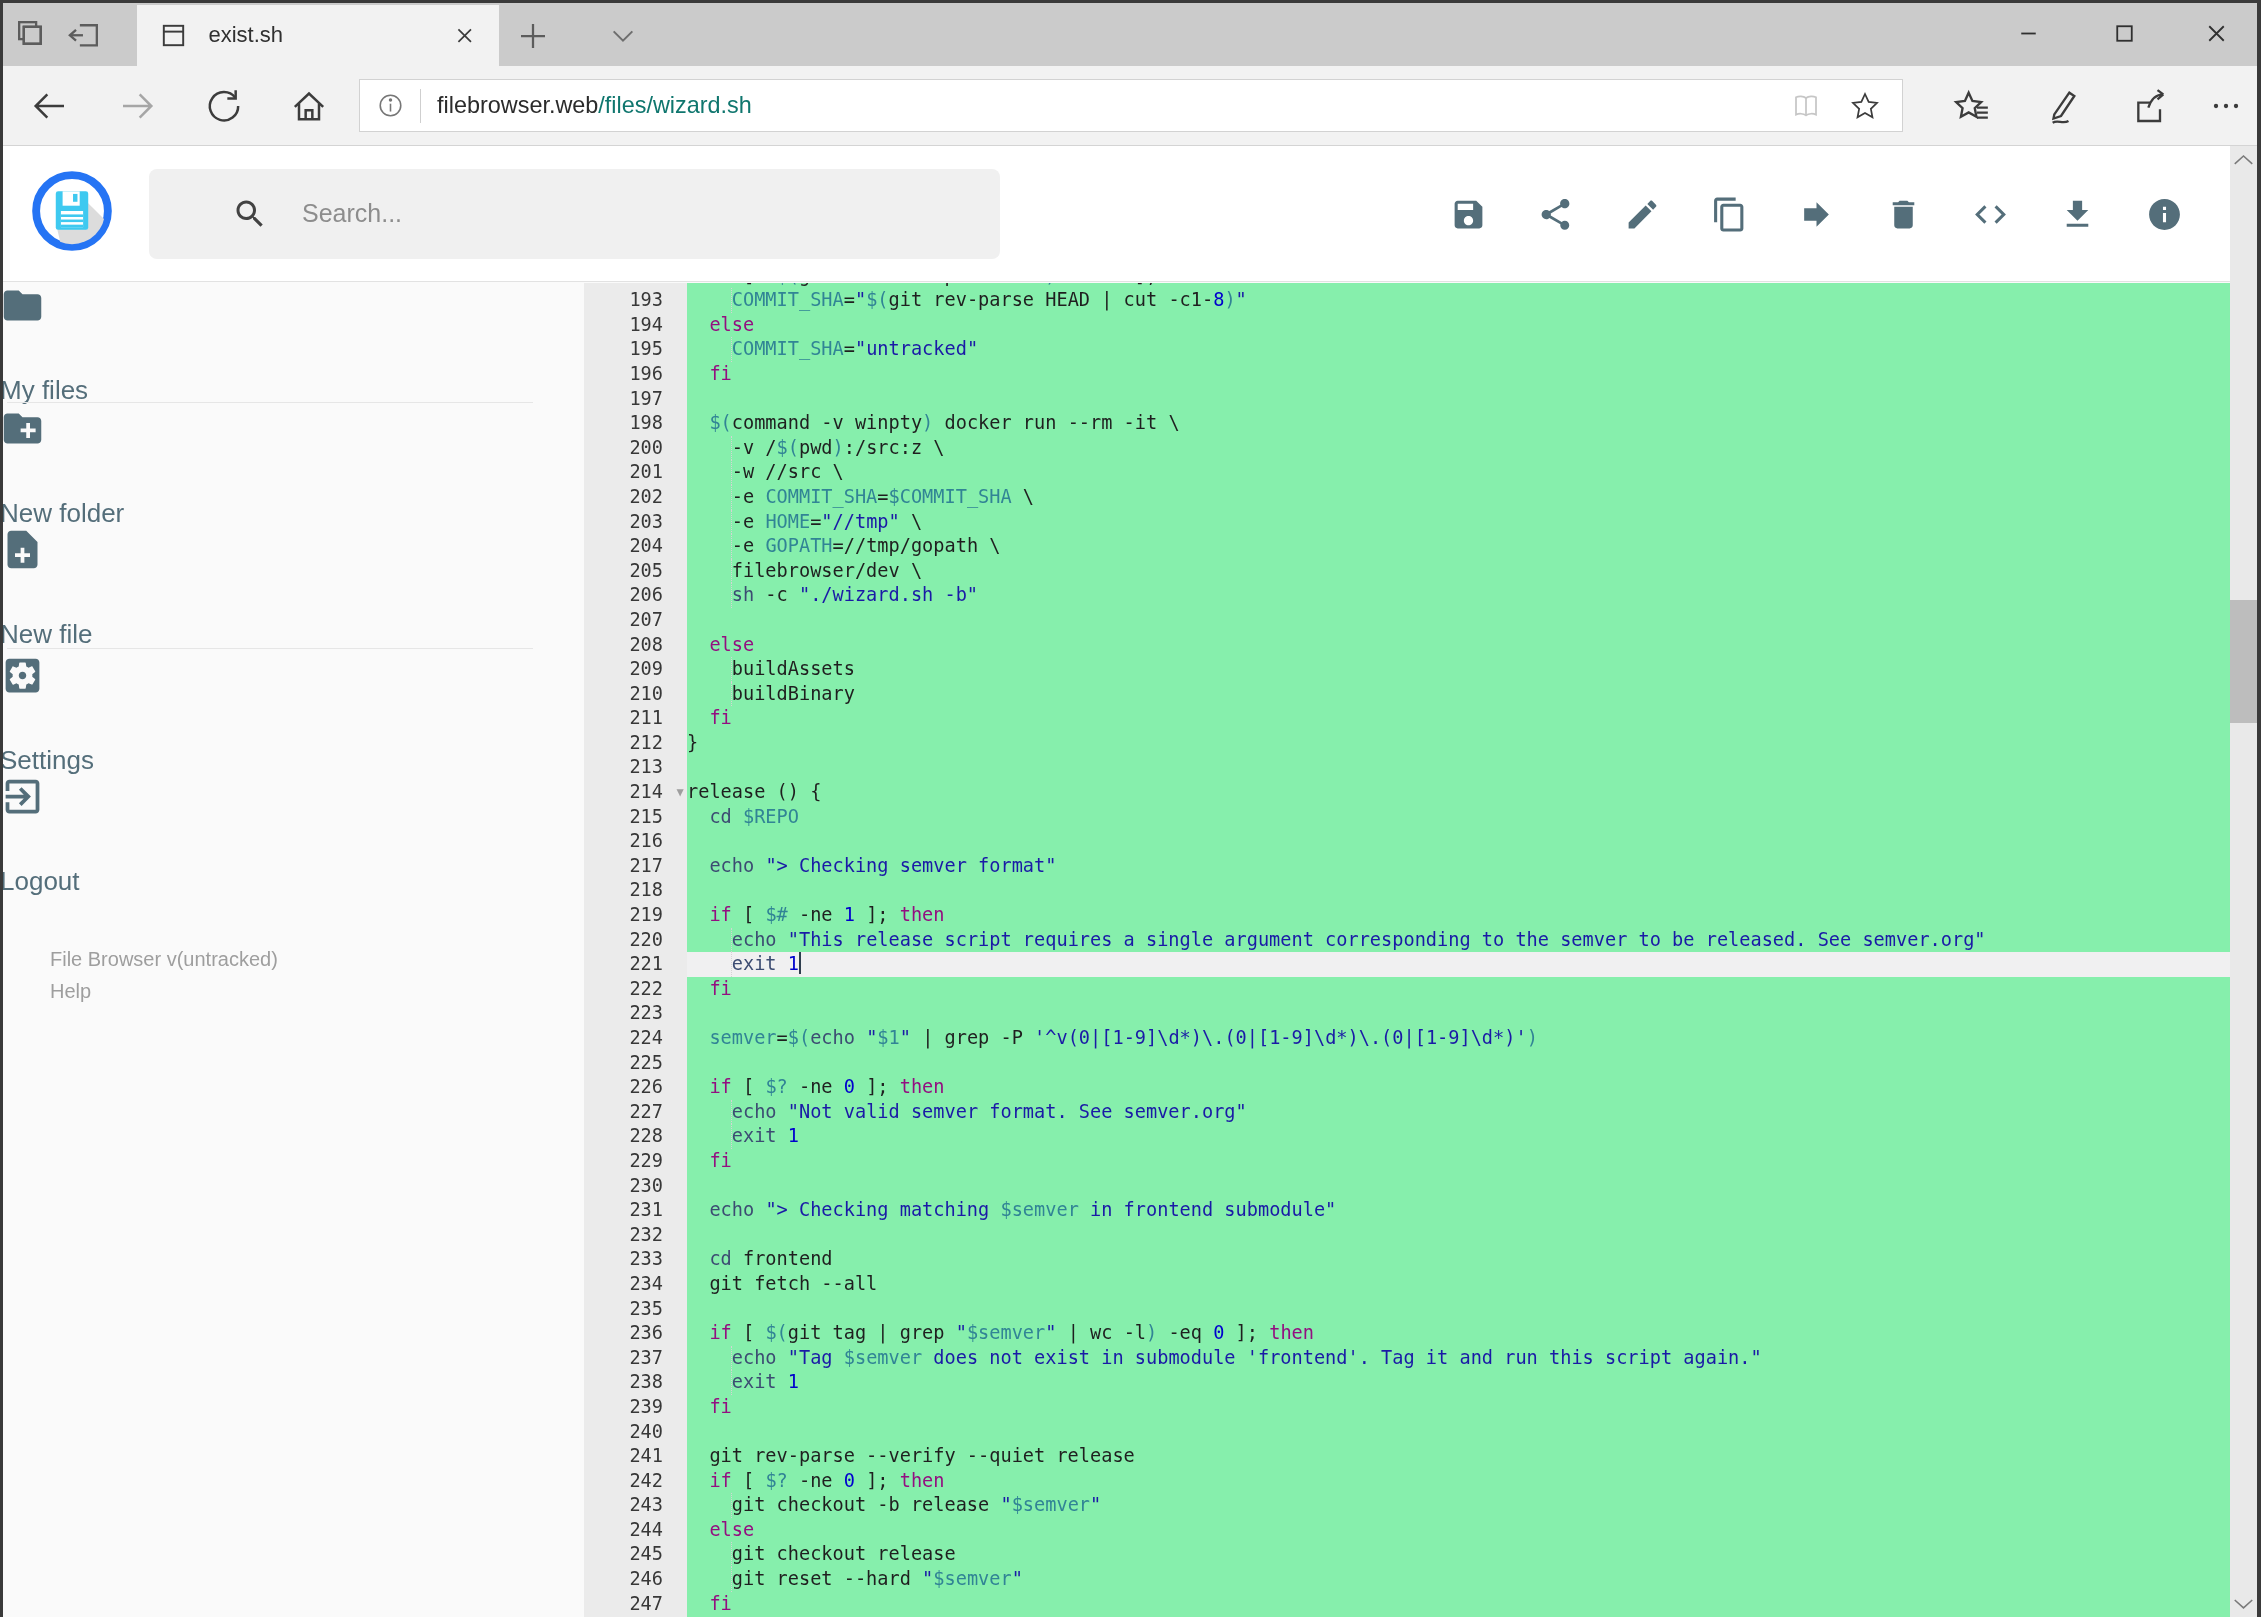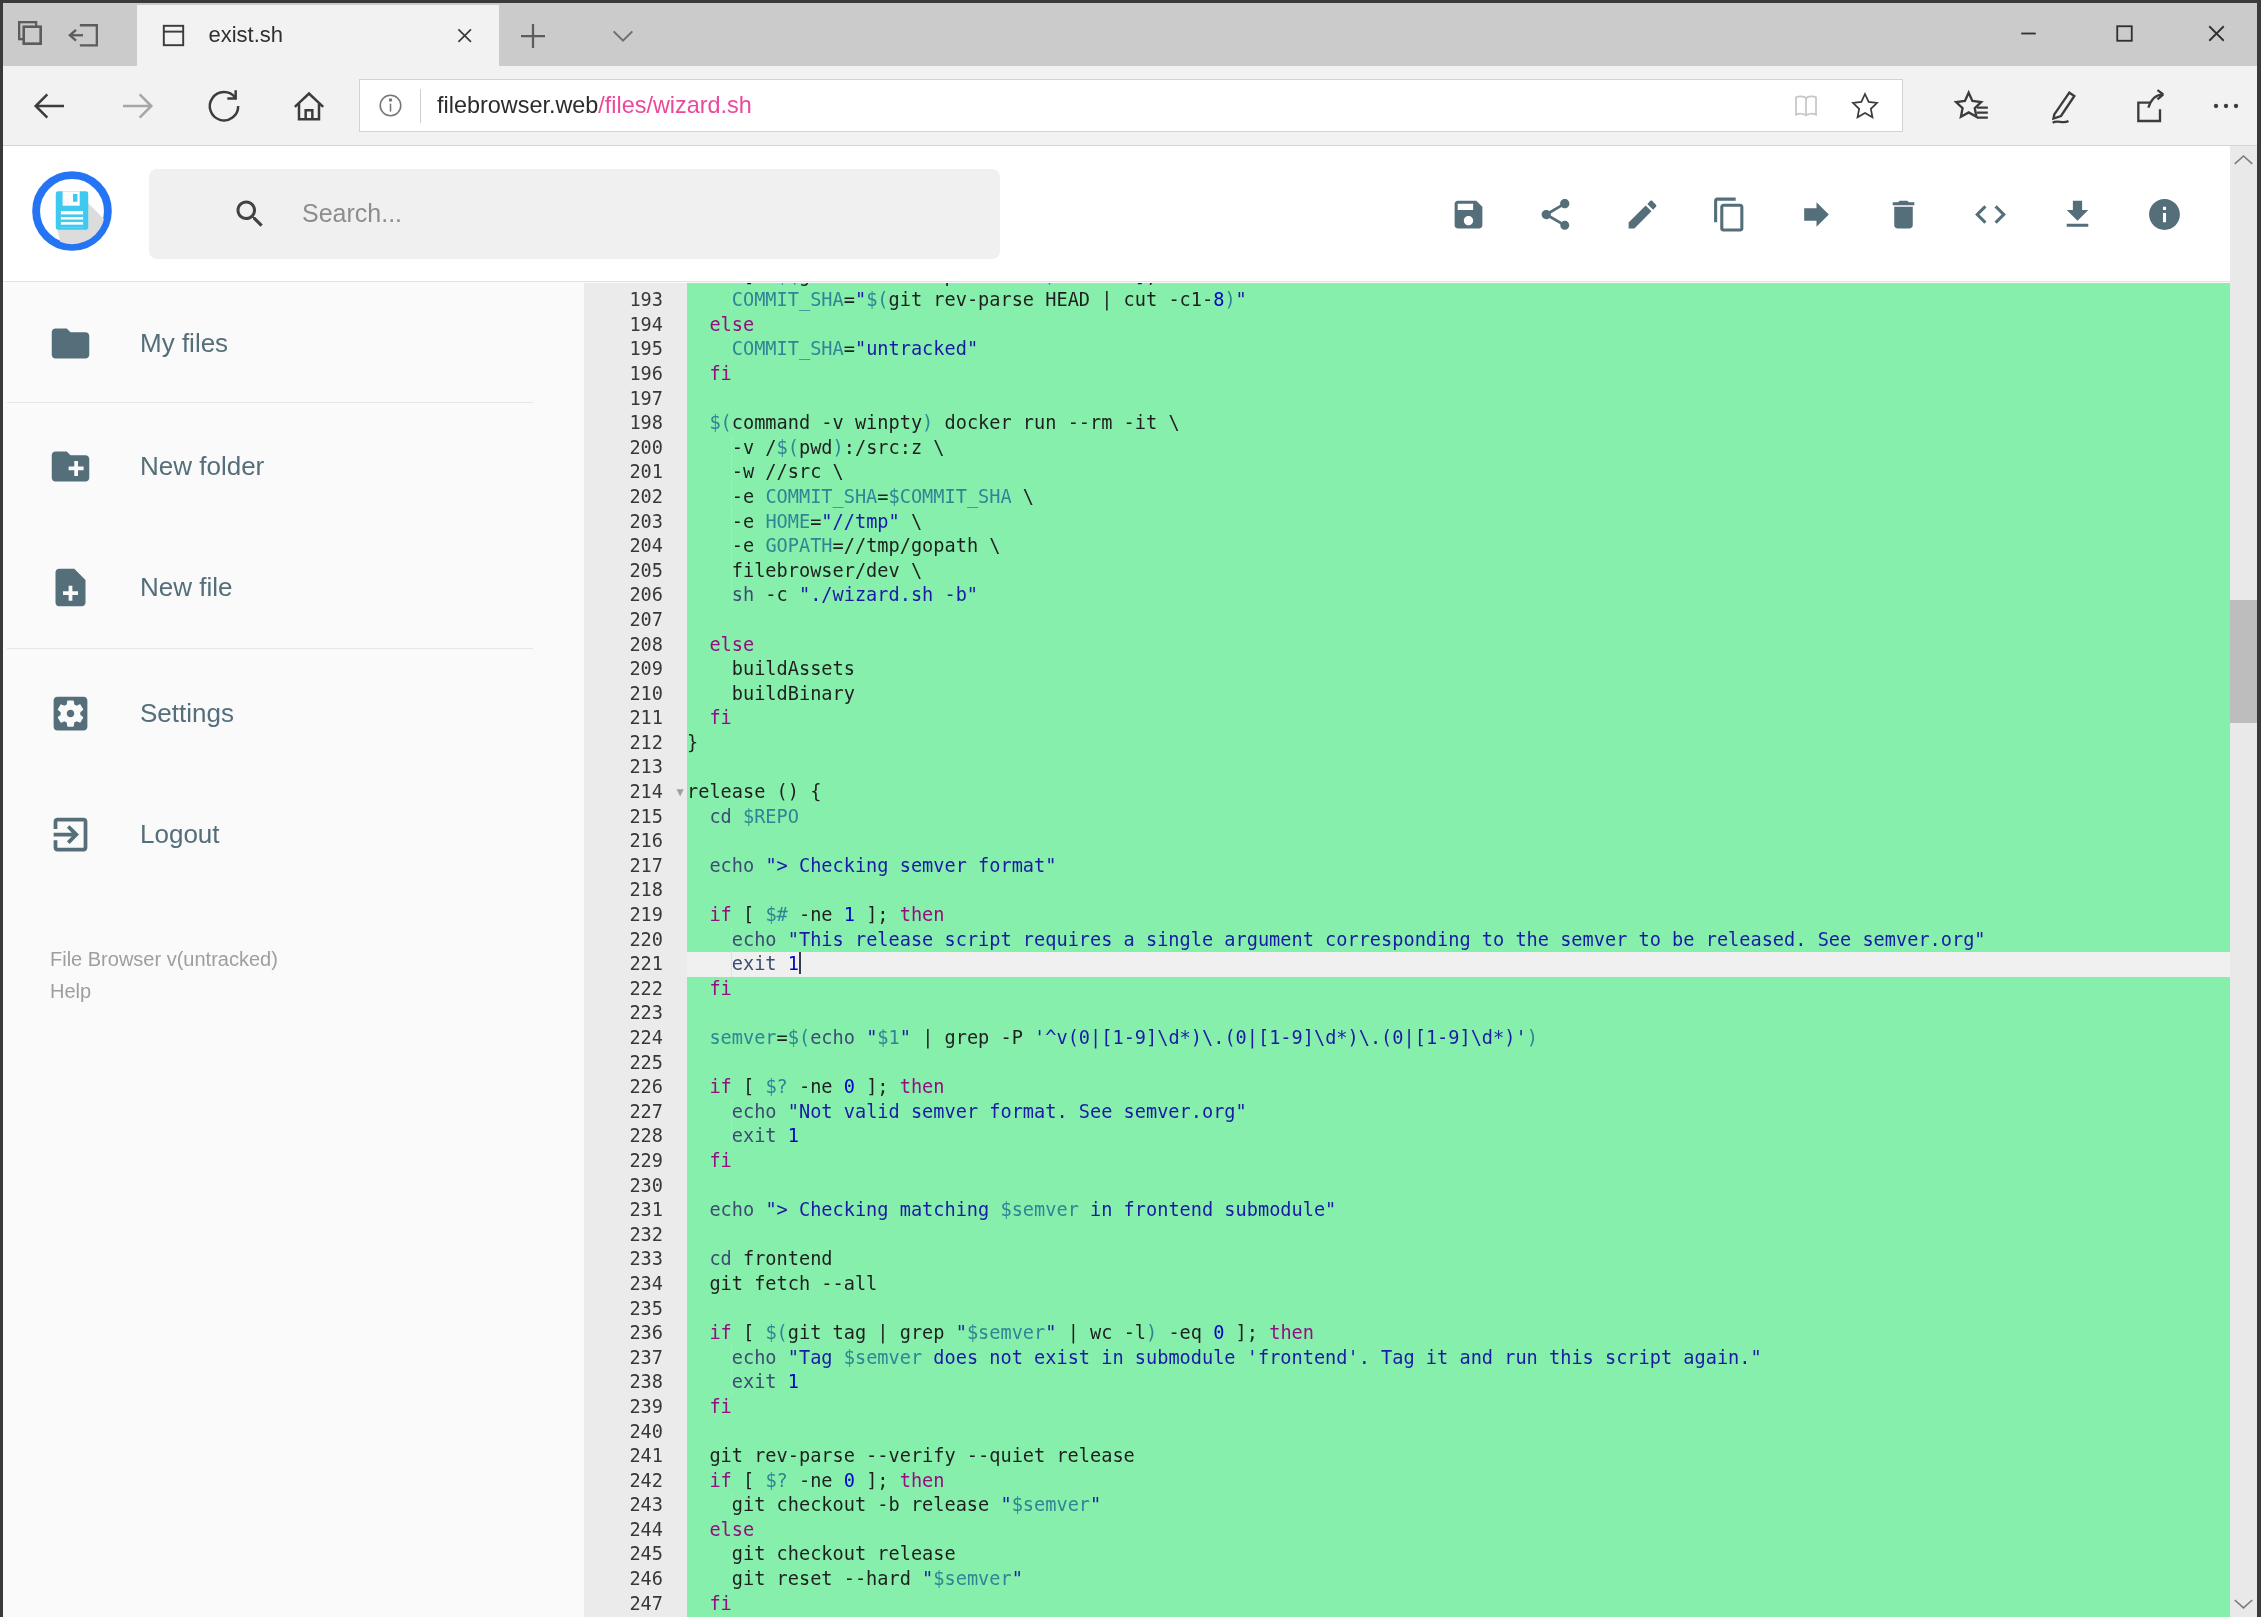--- a/index.html
+++ b/index.html
@@ -23,40 +23,40 @@
   .win-ctl{position:absolute;top:9.7px;width:89px;height:47px;display:flex;align-items:center;justify-content:center;color:#303030;}
 
   #navbar{left:0;top:66px;width:2261px;height:80px;background:var(--chrome_bg);border-bottom:0.8px solid #d4d4d4;box-sizing:border-box;}
   .nav-icon{position:absolute;top:20px;width:40px;height:40px;color:#3c3c3c;}
   #url-box{position:absolute;left:359px;top:13px;width:1544px;height:53px;background:#ffffff;border:0.8px solid #d2d2d2;
            box-sizing:border-box;display:flex;align-items:center;}
   #url-info-icon{width:29px;height:29px;color:#767676;margin-left:16px;}
   #url-divider{width:1.6px;height:34px;background:#cfcfcf;margin-left:14.5px;margin-right:16px;}
   #url-text{font-size:23.4px;white-space:nowrap;flex:1;overflow:hidden;}
   #url-host{color:#2b2b2b;}
-  #url-path{color:#ec4899;text-align:right;}
+  #url-path{color:#0f766e;text-align:right;}
   #reading-view-icon{width:32px;height:32px;color:#c6c6c6;margin-right:27.4px;}
   #favorite-star-icon{width:32px;height:32px;color:#3c3c3c;margin-right:21px;}
 
   
   #appheader{left:0;top:146px;width:2261px;height:136px;background:#ffffff;border-bottom:0.8px solid #e2e2e2;box-sizing:border-box;}
   #app-logo{position:absolute;left:31px;top:24px;width:82px;height:82px;}
   #search-box{position:absolute;left:149px;top:22.6px;width:807px;height:90px;background:#f0f0f0;border-radius:8px;
               display:flex;align-items:center;padding-left:44px;}
   #search-icon{width:36px;height:36px;color:#424242;margin-left:39px;}
   #search-placeholder{font-size:25px;color:#8d8d8d;margin-left:34px;}
   #header-actions{position:absolute;right:78px;top:0;height:136px;display:flex;align-items:center;gap:50px;}
   .act-icon{width:37px;height:37px;color:var(--icon_slate);}
 
   
   #main{left:0;top:283px;width:2261px;height:1334px;background:#fafafa;overflow:hidden;}
 
   
   #sidebar{position:absolute;left:0;top:0;width:533px;height:1334px;}
-  .sb-item{position:absolute;left:0;width:533px;height:121px;display:flex;align-items:center;padding-left:48px;box-sizing:border-box;gap:47px;cursor:pointer;}
+  .sb-item{position:absolute;left:0;width:533px;height:121px;display:flex;align-items:flex-start;box-sizing:border-box;gap:47px;cursor:pointer;flex-direction:column;}
   .sb-icon{width:45px;height:45px;color:var(--icon_slate);flex:none;}
   .sb-label{font-size:26px;color:var(--icon_slate);}
   .sb-divider{position:absolute;left:6.5px;width:526px;height:0.8px;background:#e6e6e6;}
   #sb-footer{position:absolute;left:50px;top:660px;font-size:20px;color:#9e9e9e;line-height:32px;}
 
   
   #editor{position:absolute;left:584px;top:0;width:1648px;height:1334px;background:#86efac;overflow:hidden;padding-left:16px;}
   #gutter-bg{position:absolute;left:0;top:0;width:103px;height:1334px;background:var(--gutter_bg);}
   #code-lines{position:absolute;left:0;top:-19.4px;right:0;}
   .code-row{display:flex;height:24.6px;line-height:24.6px;font-family:"DejaVu Sans Mono", monospace;font-size:18.6px;white-space:pre;}

